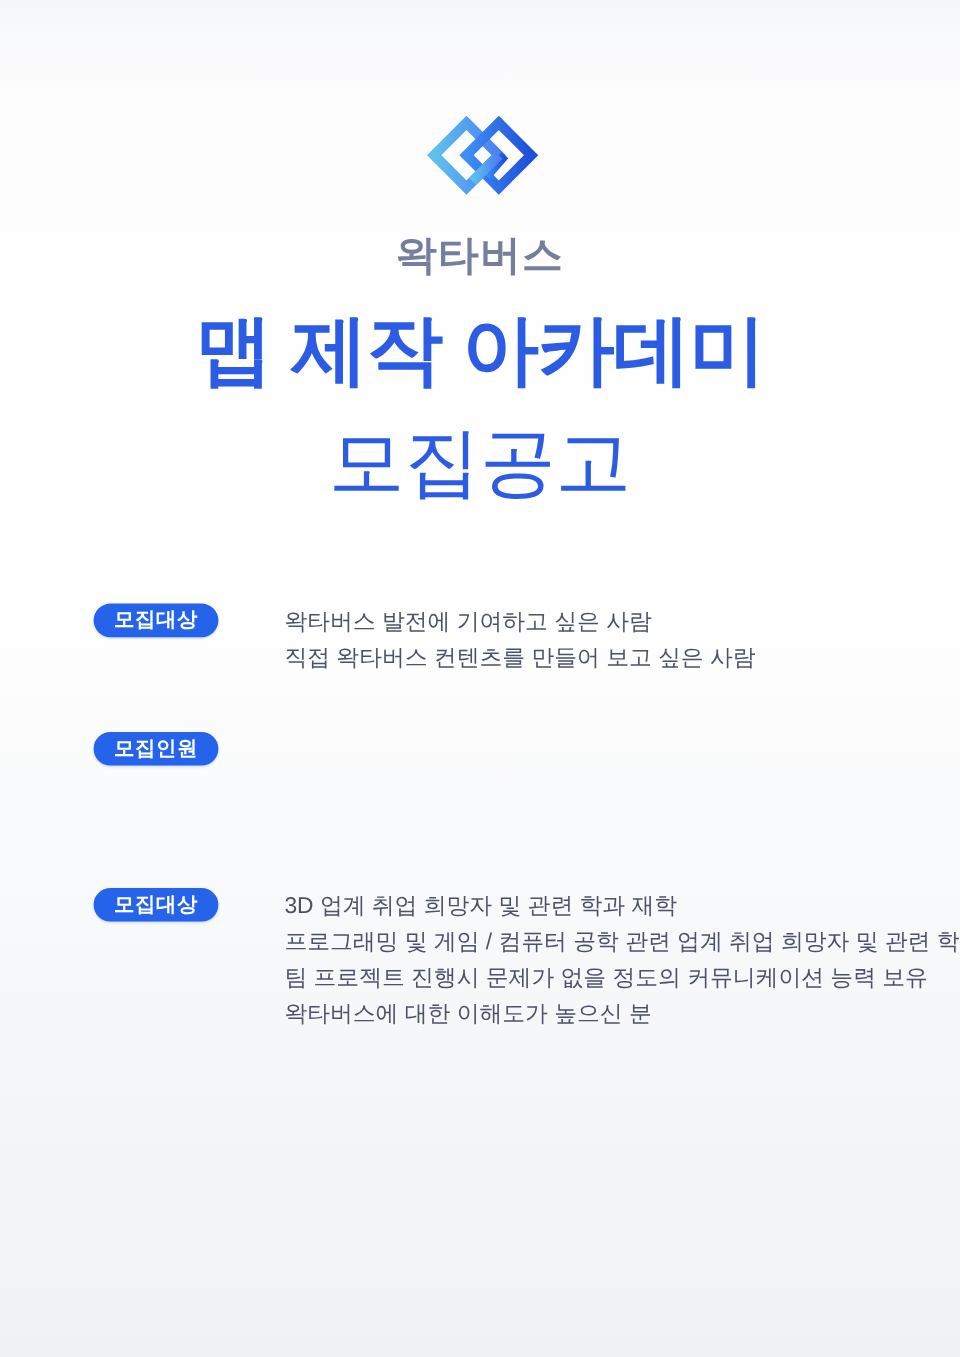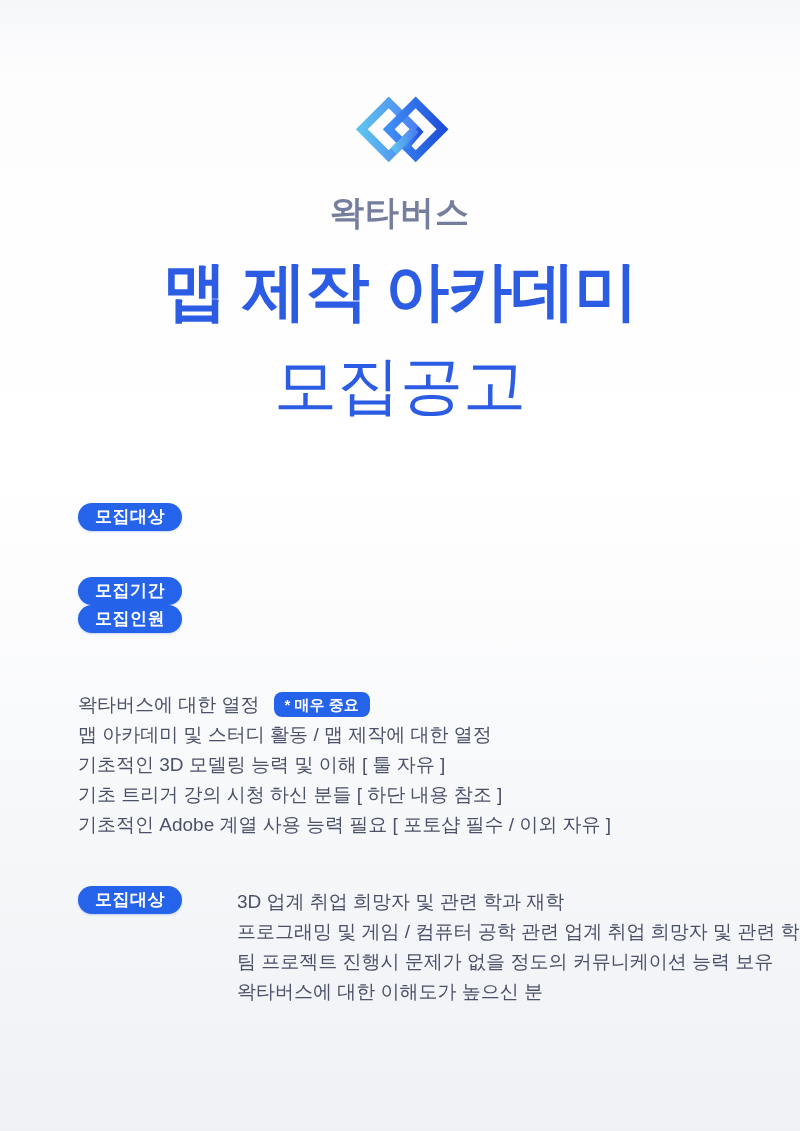--- a/index.html
+++ b/index.html
@@ -92,42 +92,36 @@
     <div class="title-main">맵 제작 아카데미</div>
     <div class="title-sub">모집공고</div>
   </div>
 
   <div class="sections">
 
     <div class="row">
       <div class="badge-col">
         <span class="pill">모집대상</span>
       </div>
+      <div class="content">
+        <p>왁타버스 발전에 기여하고 싶은 사람</p>
+        <p>직접 왁타버스 컨텐츠를 만들어 보고 싶은 사람</p>
+      </div>
     </div>
 
     <div class="row mt-a">
-      <div class="badge-col">
-        <span class="pill">모집기간</span>
-      </div>
     </div>
 
     <div class="row mt-b">
       <div class="badge-col">
         <span class="pill">모집인원</span>
       </div>
     </div>
 
     <div class="row mt-c">
-      <div class="content">
-        <p><span>왁타버스에 대한 열정</span><span class="mini-badge">* 매우 중요</span></p>
-        <p>맵 아카데미 및 스터디 활동 / 맵 제작에 대한 열정</p>
-        <p>기초적인 3D 모델링 능력 및 이해 [ 툴 자유 ]</p>
-        <p>기초 트리거 강의 시청 하신 분들 [ 하단 내용 참조 ]</p>
-        <p>기초적인 Adobe 계열 사용 능력 필요 [ 포토샵 필수 / 이외 자유 ]</p>
-      </div>
     </div>
 
     <div class="row mt-d">
       <div class="badge-col">
         <span class="pill">모집대상</span>
       </div>
       <div class="content">
         <p>3D 업계 취업 희망자 및 관련 학과 재학</p>
         <p>프로그래밍 및 게임 / 컴퓨터 공학 관련 업계 취업 희망자 및 관련 학과 재학</p>
         <p>팀 프로젝트 진행시 문제가 없을 정도의 커뮤니케이션 능력 보유</p>

